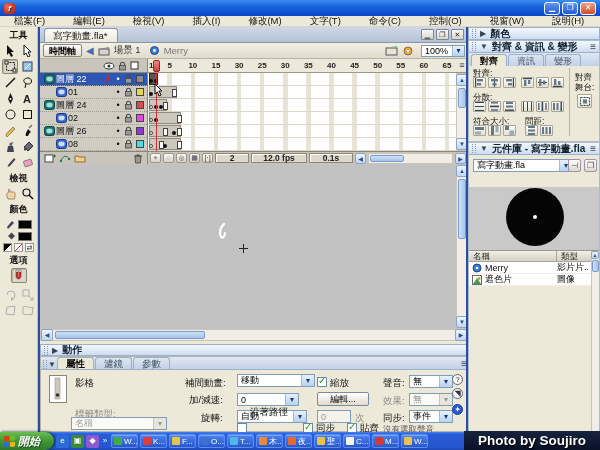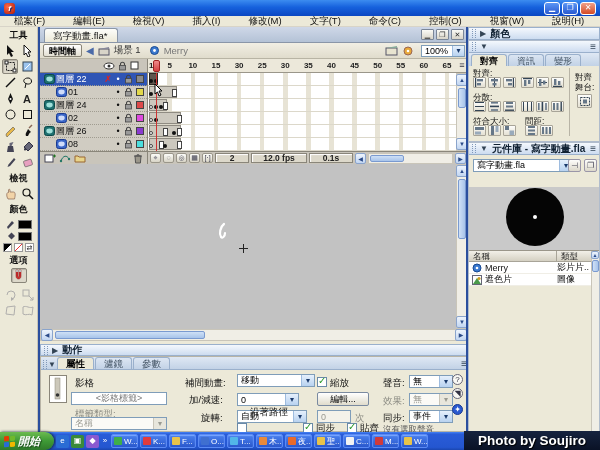--- a/index.html
+++ b/index.html
@@ -655,21 +655,20 @@
       <span class="ptab">參數</span>
       <span class="pmenu">≡</span>
     </div>
     <div style="position:relative;height:61px">
       <svg width="18" height="28" style="position:absolute;left:8px;top:5px">
           <rect x="0.5" y="0.5" width="17" height="27" fill="#fff" stroke="#8a867a"></rect>
           <rect x="6" y="3" width="5" height="21" fill="#ccc8ba" stroke="#8a867a" stroke-width="0.5"></rect>
           <circle cx="8.5" cy="20" r="1.8" fill="#333"></circle>
         </svg>
       <span class="plabel" style="left:34px;top:7px">影格</span>
-      <span class="xpinput" style="left:30px;top:22px;width:96px;justify-content:center;color:#777">&lt;影格標籤&gt;</span>
       <span class="plabel dim" style="left:34px;top:38px">標籤類型:</span>
       <span class="xpsel dis" style="left:30px;top:47px;width:96px">名稱</span>
 
       <span class="plabel" style="left:144px;top:7px">補間動畫:</span>
       <span class="xpsel" style="left:196px;top:4px;width:78px">移動</span>
       <span class="cb on" style="left:276px;top:7px"></span>
       <span class="cblab" style="left:289px;top:7px">縮放</span>
       <span class="plabel" style="left:148px;top:24px">加/減速:</span>
       <span class="xpsel" style="left:196px;top:23px;width:62px">0</span>
       <span class="xbtn" style="left:276px;top:22px;width:52px">編輯...</span>
@@ -702,20 +701,21 @@
   <div id="rc-color" class="abs hbar">
     <span class="grip"></span>
     <span class="parrow">▶</span>
     <span>顏色</span>
   </div>
 
   <div id="rc-align" class="abs">
     <div class="hbar" style="height:12px;border:none;border-bottom:1px solid #9ab0cc">
       <span class="grip"></span>
       <span class="parrow">▼</span>
+      <span>對齊 &amp; 資訊 &amp; 變形</span>
       <span class="pmenu">≡</span>
     </div>
     <div class="atabs">
       <span class="ptab active">對齊</span>
       <span class="ptab">資訊</span>
       <span class="ptab">變形</span>
     </div>
     <div class="abody">
       <span class="albl" style="left:4px;top:2px">對齊:</span>
       <span class="abtn" style="left:4px;top:11px">

